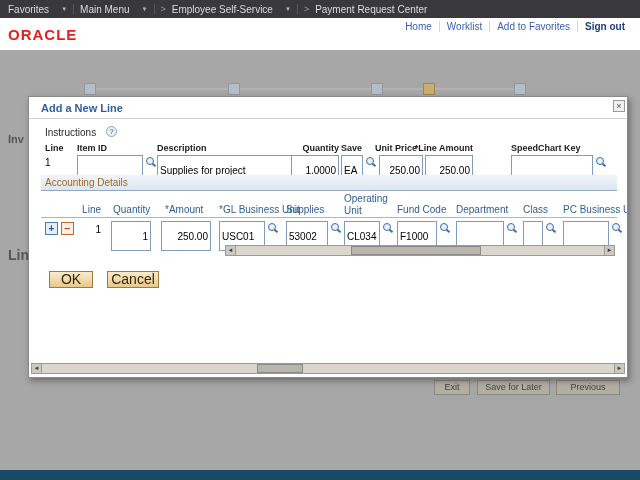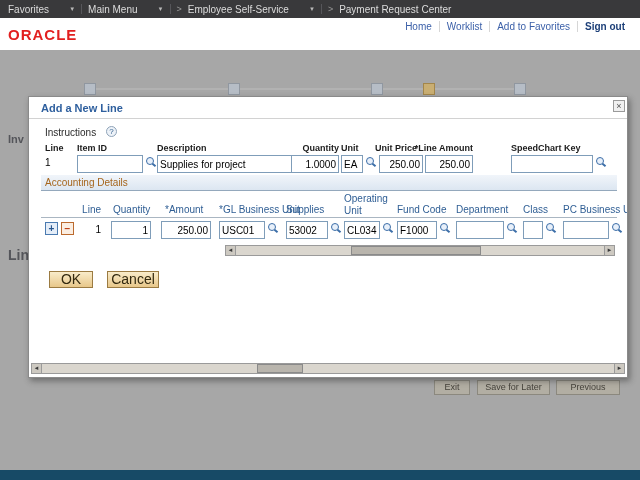--- a/index.html
+++ b/index.html
@@ -1,21 +1,21 @@
 <!DOCTYPE html>
 <html><head>
 <meta charset="utf-8">
 <style>
   * { margin:0; padding:0; box-sizing:border-box; }
   body { font-family:"Liberation Sans", sans-serif; background:#808080; }
   .screen{position:relative;width:640px;height:480px;overflow:hidden;background:#a7a7a7;font-family:"Liberation Sans",sans-serif;}
 
   
   .topbar{position:absolute;left:0;top:0;width:640px;height:18px;background:#39393b;display:flex;align-items:center;gap:6px;padding:0 8px;font-size:10px;color:#dcdcdc;}
-  .crumb{display:flex;align-items:center;gap:20px;cursor:pointer;white-space:nowrap;}
+  .crumb{display:flex;align-items:center;gap:12px;cursor:pointer;white-space:nowrap;}
   .caret{font-size:6px;color:#b8b8b8;}
   .vsep{width:1px;height:10px;background:#56565a;}
   .gt{color:#9a9a9a;font-size:9px;}
 
   
   .header{position:absolute;left:0;top:18px;width:640px;height:32px;background:#ffffff;}
   .logo{position:absolute;left:8px;top:8px;font-size:15px;font-weight:bold;color:#e21f1f;letter-spacing:1px;}
   .links{position:absolute;right:8px;top:3px;display:flex;font-size:10px;color:#3a5fa8;}
   .links .lnk{padding:0 7px;border-left:1px solid #d6d6d6;cursor:pointer;white-space:nowrap;}
   .links .lnk:first-child{border-left:none;}
@@ -34,21 +34,21 @@
   
   .modal{position:absolute;left:28px;top:96px;width:600px;height:282px;background:#ffffff;border:1px solid #8a8a8a;box-shadow:2px 3px 6px rgba(40,40,40,.45);overflow:hidden;}
   .mtitle{position:absolute;left:12px;top:5px;font-size:11px;font-weight:bold;color:#2e5f9e;}
   .mclose{position:absolute;left:584px;top:3px;width:12px;height:12px;border:1px solid #9a9a9a;background:#f0f0f0;font-size:9px;line-height:10px;text-align:center;color:#555;cursor:pointer;}
   .mdiv{position:absolute;left:0;top:21px;width:598px;height:1px;background:#d2d2d2;}
   .instr{position:absolute;left:16px;top:30px;font-size:10px;color:#2b2b2b;cursor:pointer;}
   .help{position:absolute;left:77px;top:29px;width:11px;height:11px;border:1px solid #8fa3b8;border-radius:50%;background:#edf2f8;font-size:8px;line-height:10px;text-align:center;color:#33608e;cursor:pointer;}
 
   .lbl{position:absolute;top:46px;font-size:9px;font-weight:bold;color:#1c1c1c;white-space:nowrap;}
   .lbl.r{text-align:right;}
-  .tb{position:absolute;height:15px;border:1px solid #7f9db9;background:#fff;font-family:"Liberation Sans",sans-serif;font-size:10px;padding:8px 2px;color:#000;}
+  .tb{position:absolute;height:15px;border:1px solid #7f9db9;background:#fff;font-family:"Liberation Sans",sans-serif;font-size:10px;padding:14px 2px;color:#000;}
   .tb.num{text-align:right;}
   .linetxt{position:absolute;left:16px;top:60px;width:20px;font-size:10px;color:#000;}
 
   .mag{position:absolute;width:12px;height:12px;cursor:pointer;}
   .mag::before{content:"";position:absolute;left:1px;top:1px;width:6px;height:6px;border:1.5px solid #3c6ea8;border-radius:50%;background:#e8f0fa;}
   .mag::after{content:"";position:absolute;left:7px;top:8px;width:4px;height:2px;background:#3c6ea8;transform:rotate(40deg);}
 
   .acctbar{position:absolute;left:12px;top:78px;width:576px;height:16px;background:linear-gradient(#f1f5fa,#dce6f1);border-bottom:1px solid #94a8bc;}
   .accttitle{position:absolute;left:4px;top:2px;font-size:10px;font-weight:normal;color:#a5651c;}
 
@@ -126,21 +126,21 @@
     <div class="mclose">×</div>
     <div class="mdiv"></div>
 
     <div class="instr">Instructions</div>
     <div class="help">?</div>
 
     <div class="lbl" style="left:16px;">Line</div>
     <div class="lbl" style="left:48px;">Item ID</div>
     <div class="lbl" style="left:128px;">Description</div>
     <div class="lbl r" style="left:258px;width:52px;">Quantity</div>
-    <div class="lbl" style="left:312px;">Unit</div>
+    <div class="lbl" style="left:312px;">Save</div>
     <div class="lbl r" style="left:336px;width:52px;">Unit Price</div>
     <div class="lbl r" style="left:384px;width:60px;">*Line Amount</div>
     <div class="lbl" style="left:482px;">SpeedChart Key</div>
 
     <div class="linetxt">1</div>
     <input class="tb" style="left: 48px; top: 58px; width: 66px;" value="">
     <span class="mag" style="left:116px;top:59px;"></span>
     <input class="tb" style="left: 128px; top: 58px; width: 140px;" value="Supplies for project">
     <input class="tb num" style="left: 262px; top: 58px; width: 48px;" value="1.0000">
     <input class="tb" style="left: 312px; top: 58px; width: 22px;" value="EA">

